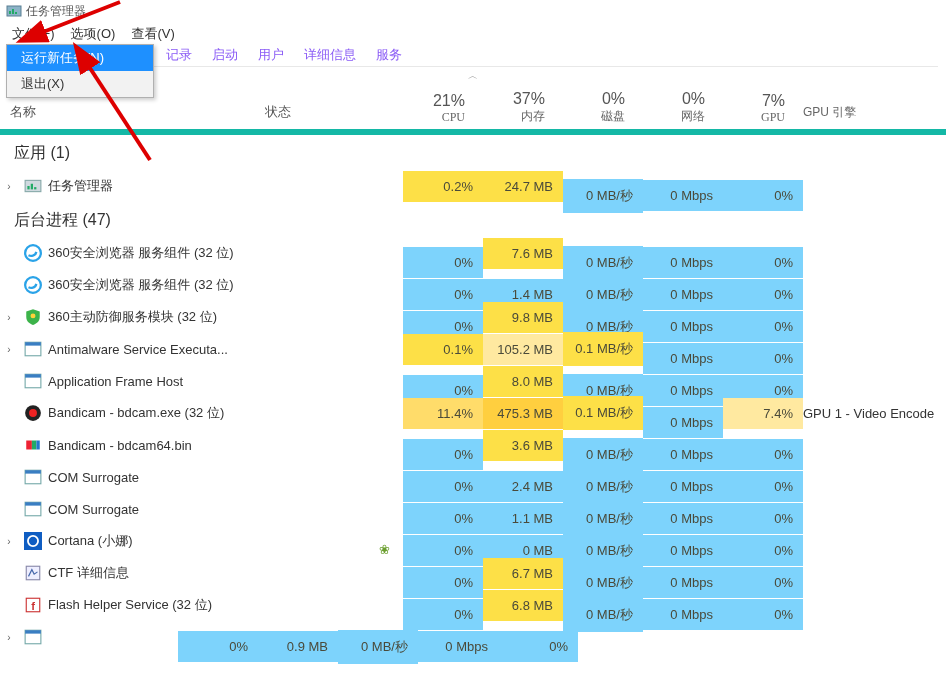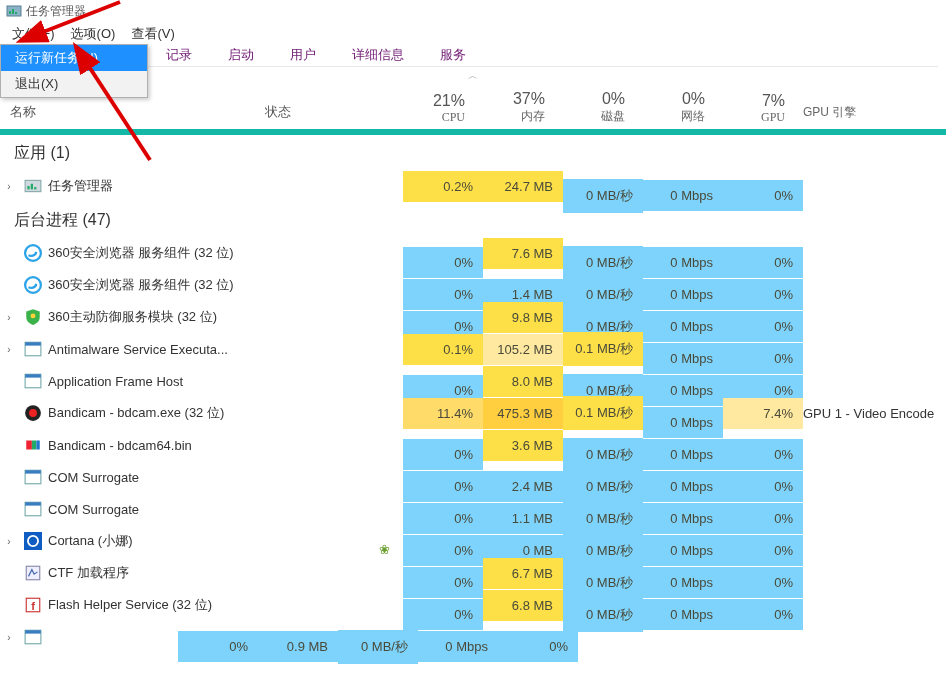--- a/index.html
+++ b/index.html
@@ -31,21 +31,21 @@
       height: 22px;
       font-size: 13px;
     }
     .menubar-item {
       padding: 1px 8px;
       cursor: default;
     }
     .dropdown {
       position: absolute;
       top: 44px;
-      left: 0;
+      left: 6px;
       background: #f2f2f2;
       border: 1px solid #b0b0b0;
       box-shadow: 2px 2px 4px rgba(0,0,0,0.2);
       z-index: 100;
       min-width: 148px;
     }
     .dropdown-item {
       padding: 4px 14px;
       font-size: 13px;
       cursor: default;
@@ -53,22 +53,21 @@
     .dropdown-item.selected {
       background: #1e90ff;
       color: #fff;
     }
     .tabs {
       display: flex;
       align-items: center;
       padding-left: 156px;
       height: 22px;
       font-size: 13px;
-      color: #701a75;
-      gap: 16px;
+      color: #8b5cf6;
     }
     .tab-item {
       padding: 2px 10px;
       cursor: default;
     }
     .sort-indicator {
       text-align: center;
       border-top: 1px solid #e8e8e8;
       padding: 2px 0;
       color: #888;
@@ -443,21 +442,21 @@
       <div class="cell-gpuengine"></div>
     </div>
     <div class="row">
       <div class="expander"></div>
       <span class="row-icon">
         <svg viewBox="0 0 16 16">
           <rect x="2" y="2" width="12" height="12" fill="#eef" stroke="#88a"></rect>
           <path d="M4 11l3-6 2 4 3-2" stroke="#46a" fill="none"></path>
         </svg>
       </span>
-      <div class="row-name">CTF 加载程序</div>
+      <div class="row-name">CTF 详细信息</div>
       <div class="row-spacer"></div>
       <div class="cell heat0">0%</div>
       <div class="cell heat1">6.7 MB</div>
       <div class="cell heat0">0 MB/秒</div>
       <div class="cell heat0">0 Mbps</div>
       <div class="cell heat0">0%</div>
       <div class="cell-gpuengine"></div>
     </div>
     <div class="row">
       <div class="expander"></div>

